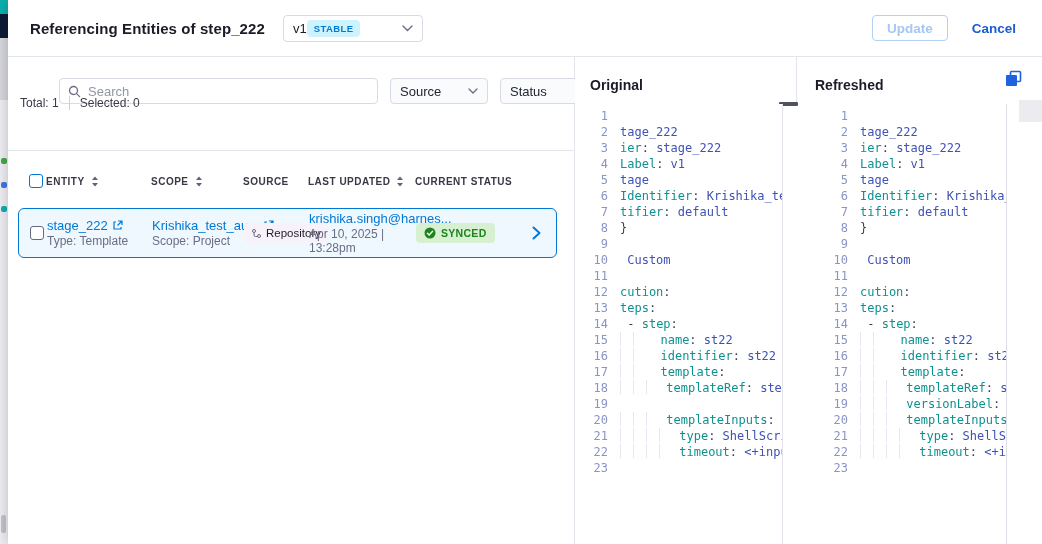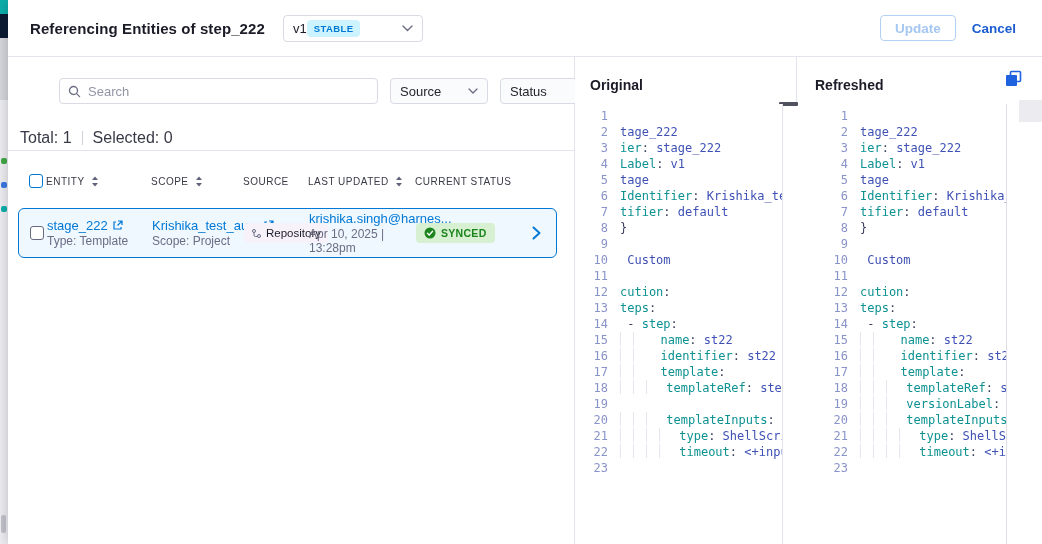--- a/index.html
+++ b/index.html
@@ -24,46 +24,46 @@
   
   .modal-header { position:absolute; left:0; top:0; width:1034px; height:57px; background:#fff;
                   border-bottom:1px solid #e4e5ec; display:flex; align-items:center; }
   .m-title { margin-left:22px; font-size:15px; font-weight:bold; color:#1c1c28; letter-spacing:.1px; }
   .ver-select { margin-left:18px; height:27px; min-width:140px; border:1px solid #d9dae4; border-radius:4px;
                 display:flex; align-items:center; padding:0 9px; background:#fff; cursor:pointer; }
   .ver-value { font-size:13px; color:#1c1c28; }
   .stable-badge { background:#cdf4fe; color:#0278d5; font-size:9.5px; font-weight:bold;
                   letter-spacing:.4px; padding:3px 7px; border-radius:4px; }
   .ver-chev { margin-left:auto; padding-left:22px; display:flex; }
-  .hdr-actions { margin-left:auto; margin-right:26px; display:flex; align-items:center; gap:16px; }
+  .hdr-actions { margin-left:auto; margin-right:26px; display:flex; align-items:center; gap:24px; }
   .update-btn { height:26px; padding:0 14px; background:#fff; border:1px solid #b3d1f5; border-radius:4px;
                 color:#a5c7f2; font-size:13.5px; font-weight:bold; cursor:default; }
   .cancel-btn { color:#1b5cd0; font-size:13.5px; font-weight:bold; background:none; border:none; cursor:pointer; }
 
   
   .left-pane { position:absolute; left:0; top:57px; width:567px; height:487px; border-right:1px solid #e4e5ec; background:#fff; }
   .filter-row { position:absolute; left:10px; top:21px; width:539px; display:flex; gap:12px;margin-left:41px; }
   .search-box { flex:1; height:26px; border:1px solid #d9dae4; border-radius:4px; background:#fff;
                 display:flex; align-items:center; padding:0 8px; }
   .search-box input { border:none; outline:none; flex:1; font-size:13px; margin-left:7px; color:#1c1c28;
                       font-family:"Liberation Sans",sans-serif; background:transparent; }
   .search-box input::placeholder { color:#9296a5; }
   .dd { width:98px; height:26px; background:#fafbfc; border:1px solid #d9dae4; border-radius:4px;
         display:flex; align-items:center; padding:0 9px; cursor:pointer; }
   .dd span { font-size:13px; color:#22272f; font-weight:500; }
   .dd .chev { margin-left:auto; display:flex; }
 
-  .totals { position:absolute; left:12px; top:72px; display:flex; align-items:center; font-size:16px; color:#383946; }
+  .totals { position:absolute; left:12px; top:39px; display:flex; align-items:center; font-size:12px; color:#383946; }
   .totals .sep { width:1px; height:14px; background:#cfd0da; margin:0 10px; }
 
   .section-divider { position:absolute; left:0; top:93px; width:567px; height:1px; background:#e4e5ec; }
 
   .egrid { display:grid; grid-template-columns:28px 105px 92px 65px 107px 100px 1fr; align-items:center; }
   .thead { position:absolute; left:10px; top:112px; width:539px; height:24px; }
-  .th { font-size:10px; font-weight:normal; color:#383946; letter-spacing:.5px; display:flex; align-items:center; gap:6px; cursor:pointer; }
+  .th { font-size:10px; font-weight:bold; color:#383946; letter-spacing:.5px; display:flex; align-items:center; gap:6px; cursor:pointer; }
   .th.nosort { cursor:default; }
   .cbx { width:14px; height:14px; border-radius:3px; background:#fff; display:inline-block; cursor:pointer; }
   .cbx.hdr { border:1.5px solid #0278d5; margin-left:11px; }
   .cbx.row { border:1.5px solid #676980; margin-left:11px; }
 
   .entity-row { position:absolute; left:10px; top:151px; width:539px; height:50px; background:#eff8fe;
                 border:1px solid #0278d5; border-radius:6px; cursor:pointer; }
   .cell2l { display:flex; flex-direction:column; gap:1px; }
   .lnk { font-size:13px; color:#0278d5; display:flex; align-items:center; gap:4px; text-decoration:none; }
   .sub { font-size:12px; color:#6b6d85; }

